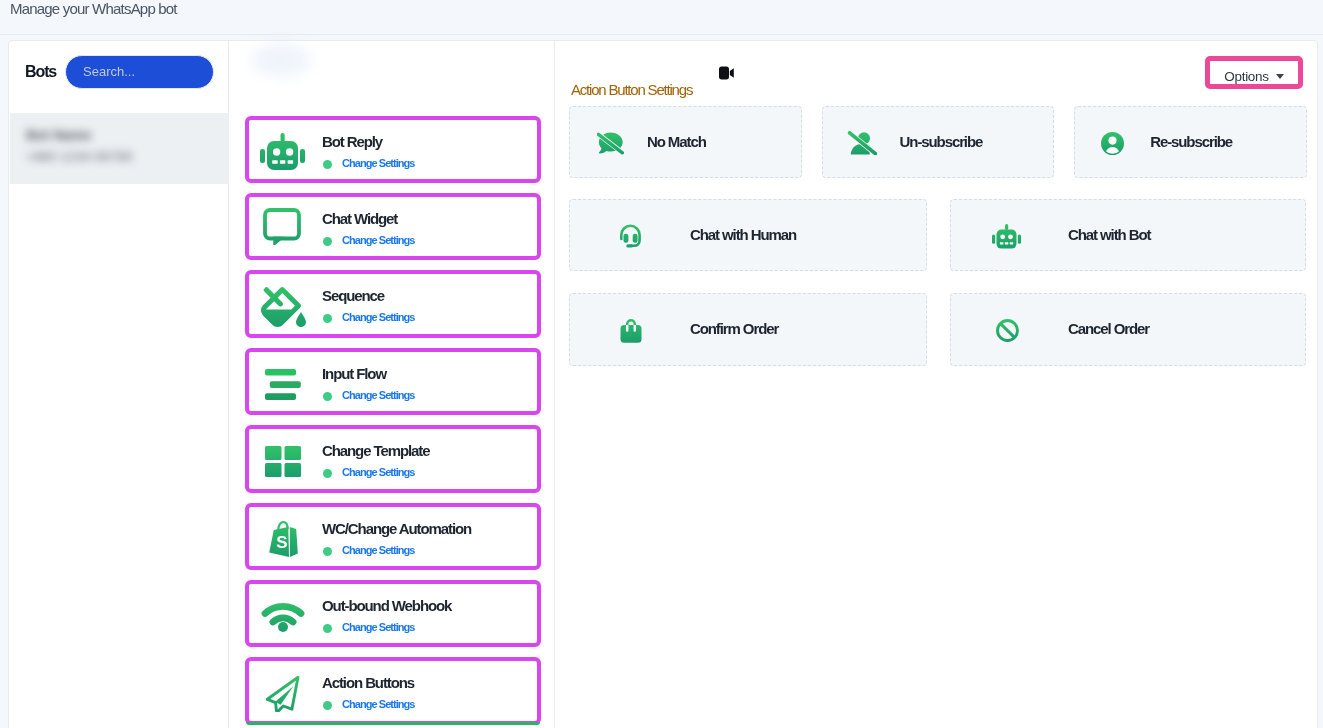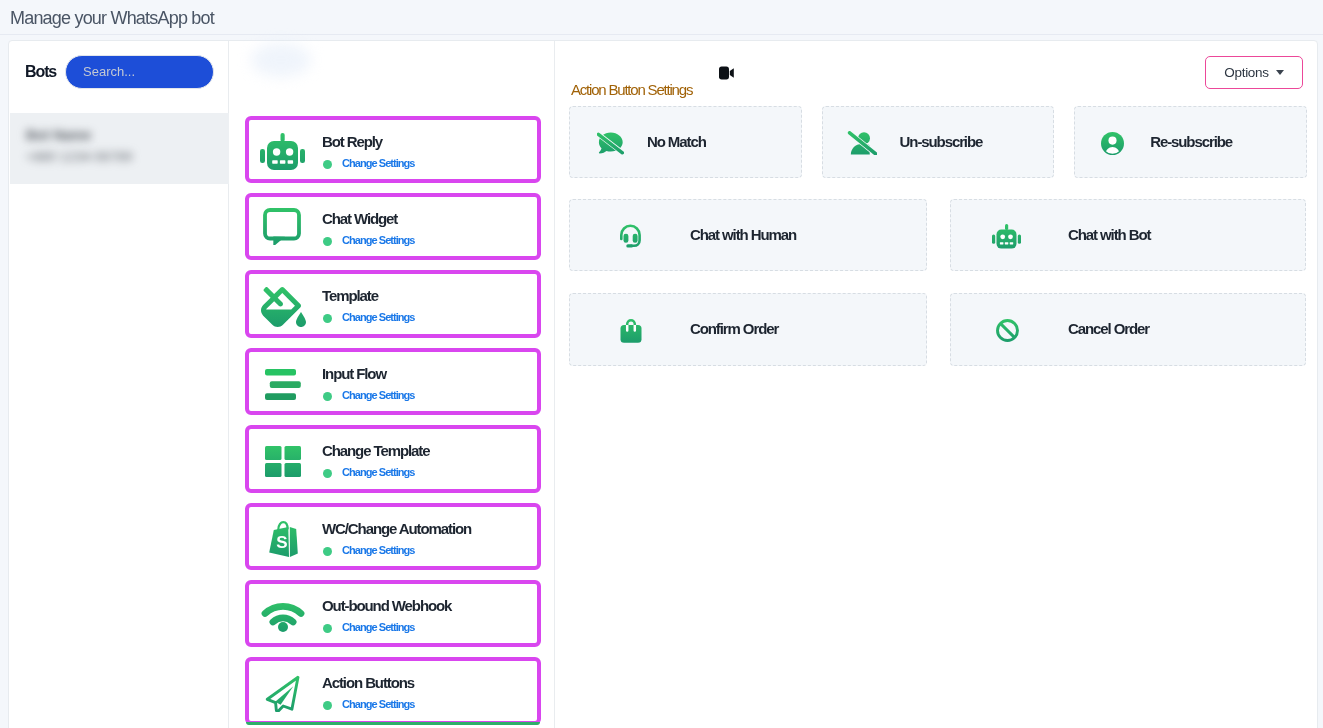--- a/index.html
+++ b/index.html
@@ -1,35 +1,35 @@
 <!DOCTYPE html>
 <html><head>
 <meta charset="utf-8">
 <style>
   * { margin:0; padding:0; box-sizing:border-box; }
   html,body { width:1323px; height:728px; overflow:hidden; }
   body { background:#f4f7fb; font-family:"Liberation Sans", sans-serif; position:relative; }
   .hdrline { position:absolute; left:0; top:34px; width:1323px; height:1px; background:#e6eaf2; }
-  .pagetitle { position:absolute; left:10px; top:8px; font-size:18px; color:#4a5565; letter-spacing:-0.8px; }
+  .pagetitle { position:absolute; left:10px; top:0; font-size:15px; color:#4a5565; letter-spacing:-0.8px; }
   .panel { position:absolute; left:8px; top:40px; width:1310px; height:700px; background:#fff; border:1px solid #e7ebef; border-radius:4px 4px 0 0; }
   .vline1 { position:absolute; left:219px; top:0; bottom:0; width:1px; background:#e9ecef; }
   .vline2 { position:absolute; left:544.5px; top:0; bottom:0; width:1px; background:#e9ecef; }
   .bots { position:absolute; left:16px; top:22px; font-size:16px; font-weight:bold; color:#101826; letter-spacing:-1.1px; }
   .search { position:absolute; left:56px; top:14px; width:149px; height:34px; border:1px solid #e3e6eb; border-radius:17px; background:#1d4ed8; font-size:13px; color:#c3c9d3; line-height:32px; padding-left:17px; }
   .botrow { position:absolute; left:1px; top:71.5px; width:219px; height:71px; background:#edf0f3; }
   .blur1 { position:absolute; left:16px; top:14px; font-size:14px; font-weight:bold; color:#5a5f66; filter:blur(4px); }
   .blur2 { position:absolute; left:16px; top:36px; font-size:13.5px; color:#62676e; filter:blur(4px); }
   .blob { position:absolute; left:242px; top:2px; width:60px; height:34px; background:#e0eaf8; opacity:.5; filter:blur(7px); border-radius:50%; }
   .mcard { position:absolute; left:236px; width:296px; height:67.5px; background:#fff; border:4px solid #d946ef; border-radius:6px; }
   .mtitle { position:absolute; left:73px; top:13px; font-size:15px; font-weight:bold; color:#1d2530; line-height:18px; letter-spacing:-1.1px; }
   .mlink { position:absolute; left:93px; top:36px; font-size:11px; font-weight:bold; color:#1a78e8; line-height:14px; letter-spacing:-0.95px; }
   .mdot { position:absolute; left:74px; top:40px; width:9px; height:9px; border-radius:50%; background:#3ecb85; }
   .greenbar { position:absolute; left:237px; top:681px; width:294px; height:3px; background:#2db069; border-radius:0 0 4px 4px; }
   .rhead { position:absolute; left:562px; top:40px; font-size:15px; font-weight:normal; color:#a16207; line-height:18px; letter-spacing:-1.2px; }
-  .optbtn { position:absolute; left:1196px; top:14.5px; width:98px; height:33px; border:1px solid #ec4899; border-radius:5px; background:#fff; text-align:center; font-size:13.5px; color:#2d3642; line-height:31px; letter-spacing:-0.3px; }
+  .optbtn { position:absolute; left:1196px; top:14.5px; width:98px; height:33px; border:5px solid #ec4899; border-radius:5px; background:#fff; text-align:center; font-size:13.5px; color:#2d3642; line-height:31px; letter-spacing:-0.3px; }
   .caret { display:inline-block; width:0; height:0; border-left:4.5px solid transparent; border-right:4.5px solid transparent; border-top:5px solid #3a434e; margin-left:7px; vertical-align:2px; }
   .rcard { position:absolute; background:#f4f7fa; border:1px dashed #d7dde3; border-radius:4px;text-align:center; }
   .rlabel { position:absolute; font-size:15px; font-weight:bold; color:#1d2530; line-height:18px; letter-spacing:-1.1px; }
   .icon { position:absolute; }
 </style>
 </head>
 <body>
   <div class="pagetitle">Manage your WhatsApp bot</div>
   <div class="hdrline"></div>
   <div class="panel">
@@ -82,21 +82,21 @@
     <div class="mcard" style="top:229.3px">
       <svg class="icon" style="left:12px;top:13px" width="45" height="40" viewBox="0 0 576 512">
         <defs>
           <linearGradient id="g3" x1="0" y1="0" x2="0" y2="512" gradientUnits="userSpaceOnUse">
             <stop offset="0" stop-color="#31c368"></stop>
             <stop offset="1" stop-color="#1c9c6b"></stop>
           </linearGradient>
         </defs>
         <path d="M512 320s-64 92.65-64 128c0 35.35 28.66 64 64 64s64-28.65 64-64-64-128-64-128zm-9.37-102.94L294.94 9.37C288.69 3.12 280.5 0 272.31 0s-16.38 3.12-22.62 9.37l-81.58 81.58L81.93 4.76c-6.25-6.25-16.38-6.25-22.62 0L36.69 27.38c-6.24 6.25-6.24 16.38 0 22.62l86.19 86.18-94.76 94.76c-37.49 37.48-37.49 98.26 0 135.75l117.19 117.19c18.74 18.74 43.31 28.12 67.87 28.12 24.57 0 49.13-9.37 67.87-28.12l221.57-221.57c12.5-12.5 12.5-32.75.01-45.25zm-116.22 70.97H65.93c1.36-3.84 3.57-7.98 7.43-11.83l13.15-13.15 81.61-81.61 58.6 58.6c12.49 12.49 32.75 12.49 45.24 0s12.49-32.75 0-45.24l-58.6-58.6 58.95-58.95 162.44 162.44-48.34 48.34z" fill="url(#g3)"></path>
       </svg>
-      <div class="mtitle">Template</div>
+      <div class="mtitle">Sequence</div>
       <div class="mdot"></div>
       <div class="mlink">Change Settings</div>
     </div>
     <div class="mcard" style="top:306.7px">
       <svg class="icon" style="left:16px;top:17.5px" width="36" height="31" viewBox="0 0 36 31">
         <rect x="0" y="0" width="31" height="6.6" rx="2" fill="#27c363"></rect>
         <rect x="4.8" y="12.3" width="31" height="6.6" rx="2" fill="#2aab62"></rect>
         <rect x="0" y="24.3" width="31" height="6.6" rx="2" fill="#1f9c60"></rect>
       </svg>
       <div class="mtitle">Input Flow</div>

